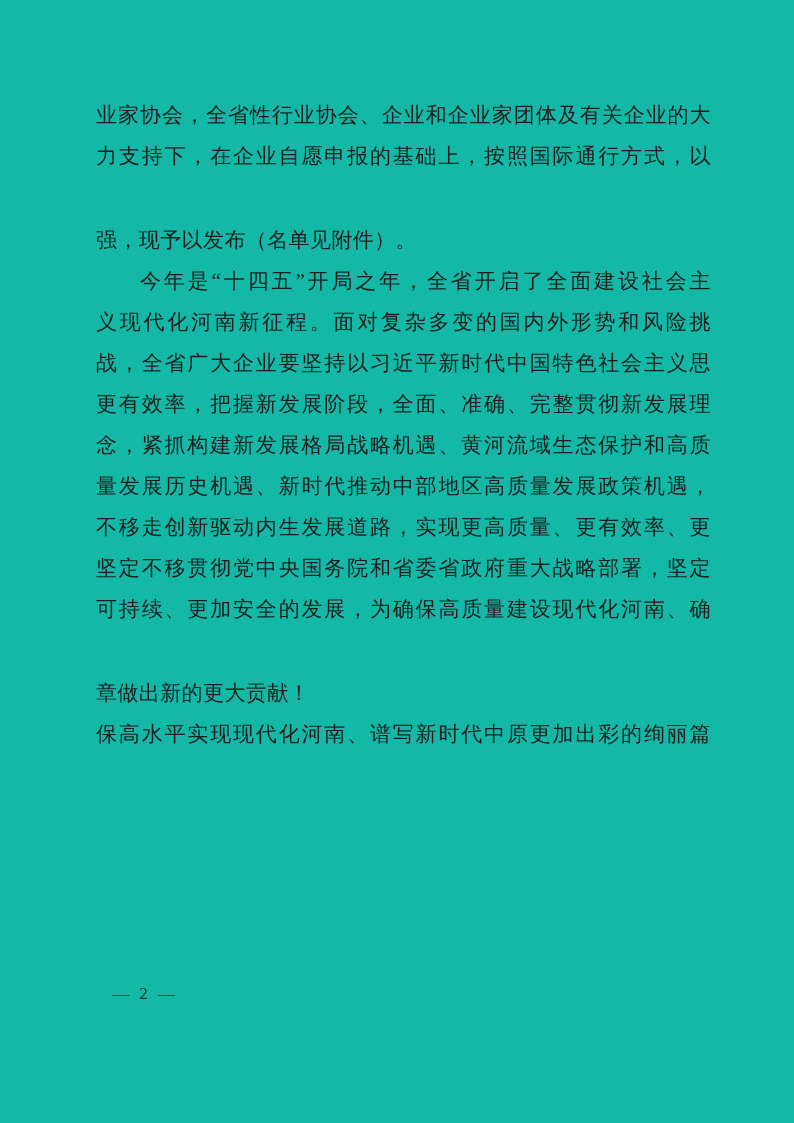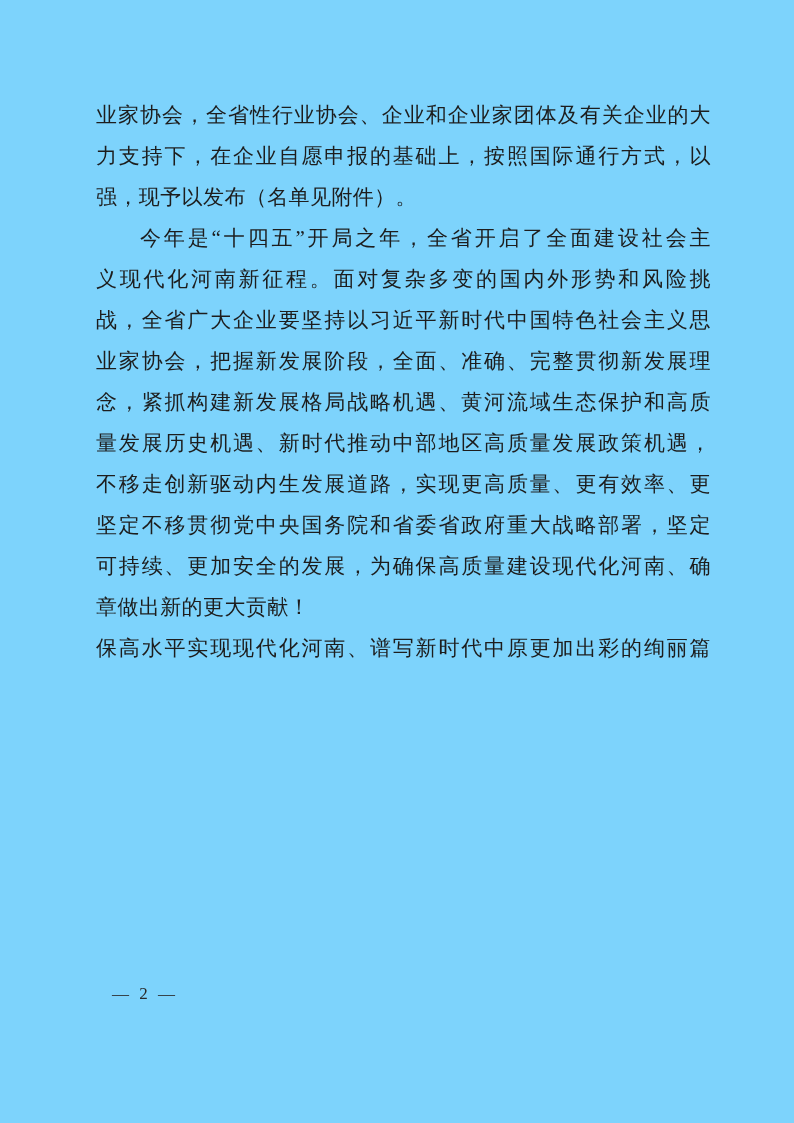--- a/index.html
+++ b/index.html
@@ -11,21 +11,21 @@
     width: 794px;
     height: 1123px;
     font-family: "Liberation Serif", "DejaVu Serif", serif;
     color: #1d1d1d;
     overflow: hidden;
   }
   .page {
     position: relative;
     width: 794px;
     height: 1123px;
-    background: #7dd3fc;
+    background: #14b8a6;
   }
   .content {
     position: absolute;
     left: 96px;
     top: 95px;
     width: 615px;
   }
   .para {
     margin: 0;
     padding: 0;
@@ -37,20 +37,21 @@
     overflow: hidden;
     text-align: justify;
     text-align-last: justify;
     text-justify: inter-character;
     letter-spacing: 0.4px;
     white-space: normal;
   }
   .line.short {
     text-align: left;
     text-align-last: left;
+    margin-top: 43px;
   }
   .line.indent {
     text-indent: 44px;
   }
   .footer {
     position: absolute;
     left: 112px;
     top: 984px;
     font-size: 17px;
     letter-spacing: 3px;
@@ -67,21 +68,21 @@
       <div class="line">业家协会，全省性行业协会、企业和企业家团体及有关企业的大</div>
       <div class="line">力支持下，在企业自愿申报的基础上，按照国际通行方式，以</div>
       <div class="line short">强，现予以发布（名单见附件）。</div>
     </div>
 
 
     <div class="para">
       <div class="line indent">今年是“十四五”开局之年，全省开启了全面建设社会主</div>
       <div class="line">义现代化河南新征程。面对复杂多变的国内外形势和风险挑</div>
       <div class="line">战，全省广大企业要坚持以习近平新时代中国特色社会主义思</div>
-      <div class="line">业家协会，把握新发展阶段，全面、准确、完整贯彻新发展理</div>
+      <div class="line">更有效率，把握新发展阶段，全面、准确、完整贯彻新发展理</div>
       <div class="line">念，紧抓构建新发展格局战略机遇、黄河流域生态保护和高质</div>
       <div class="line">量发展历史机遇、新时代推动中部地区高质量发展政策机遇，</div>
       <div class="line">不移走创新驱动内生发展道路，实现更高质量、更有效率、更</div>
       <div class="line">坚定不移贯彻党中央国务院和省委省政府重大战略部署，坚定</div>
       <div class="line">可持续、更加安全的发展，为确保高质量建设现代化河南、确</div>
       <div class="line short">章做出新的更大贡献！</div>
       <div class="line">保高水平实现现代化河南、谱写新时代中原更加出彩的绚丽篇</div>
     </div>
 
   </div>

